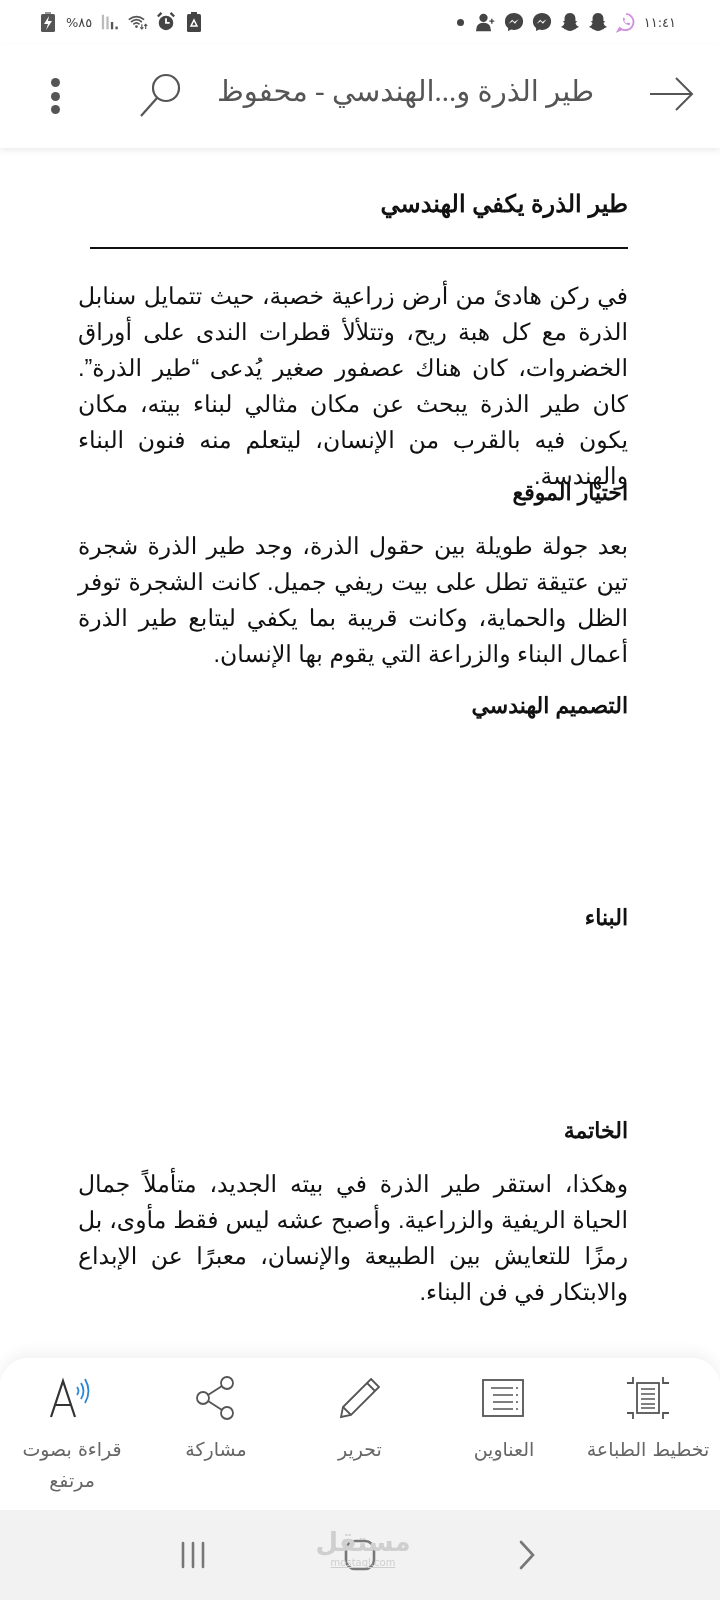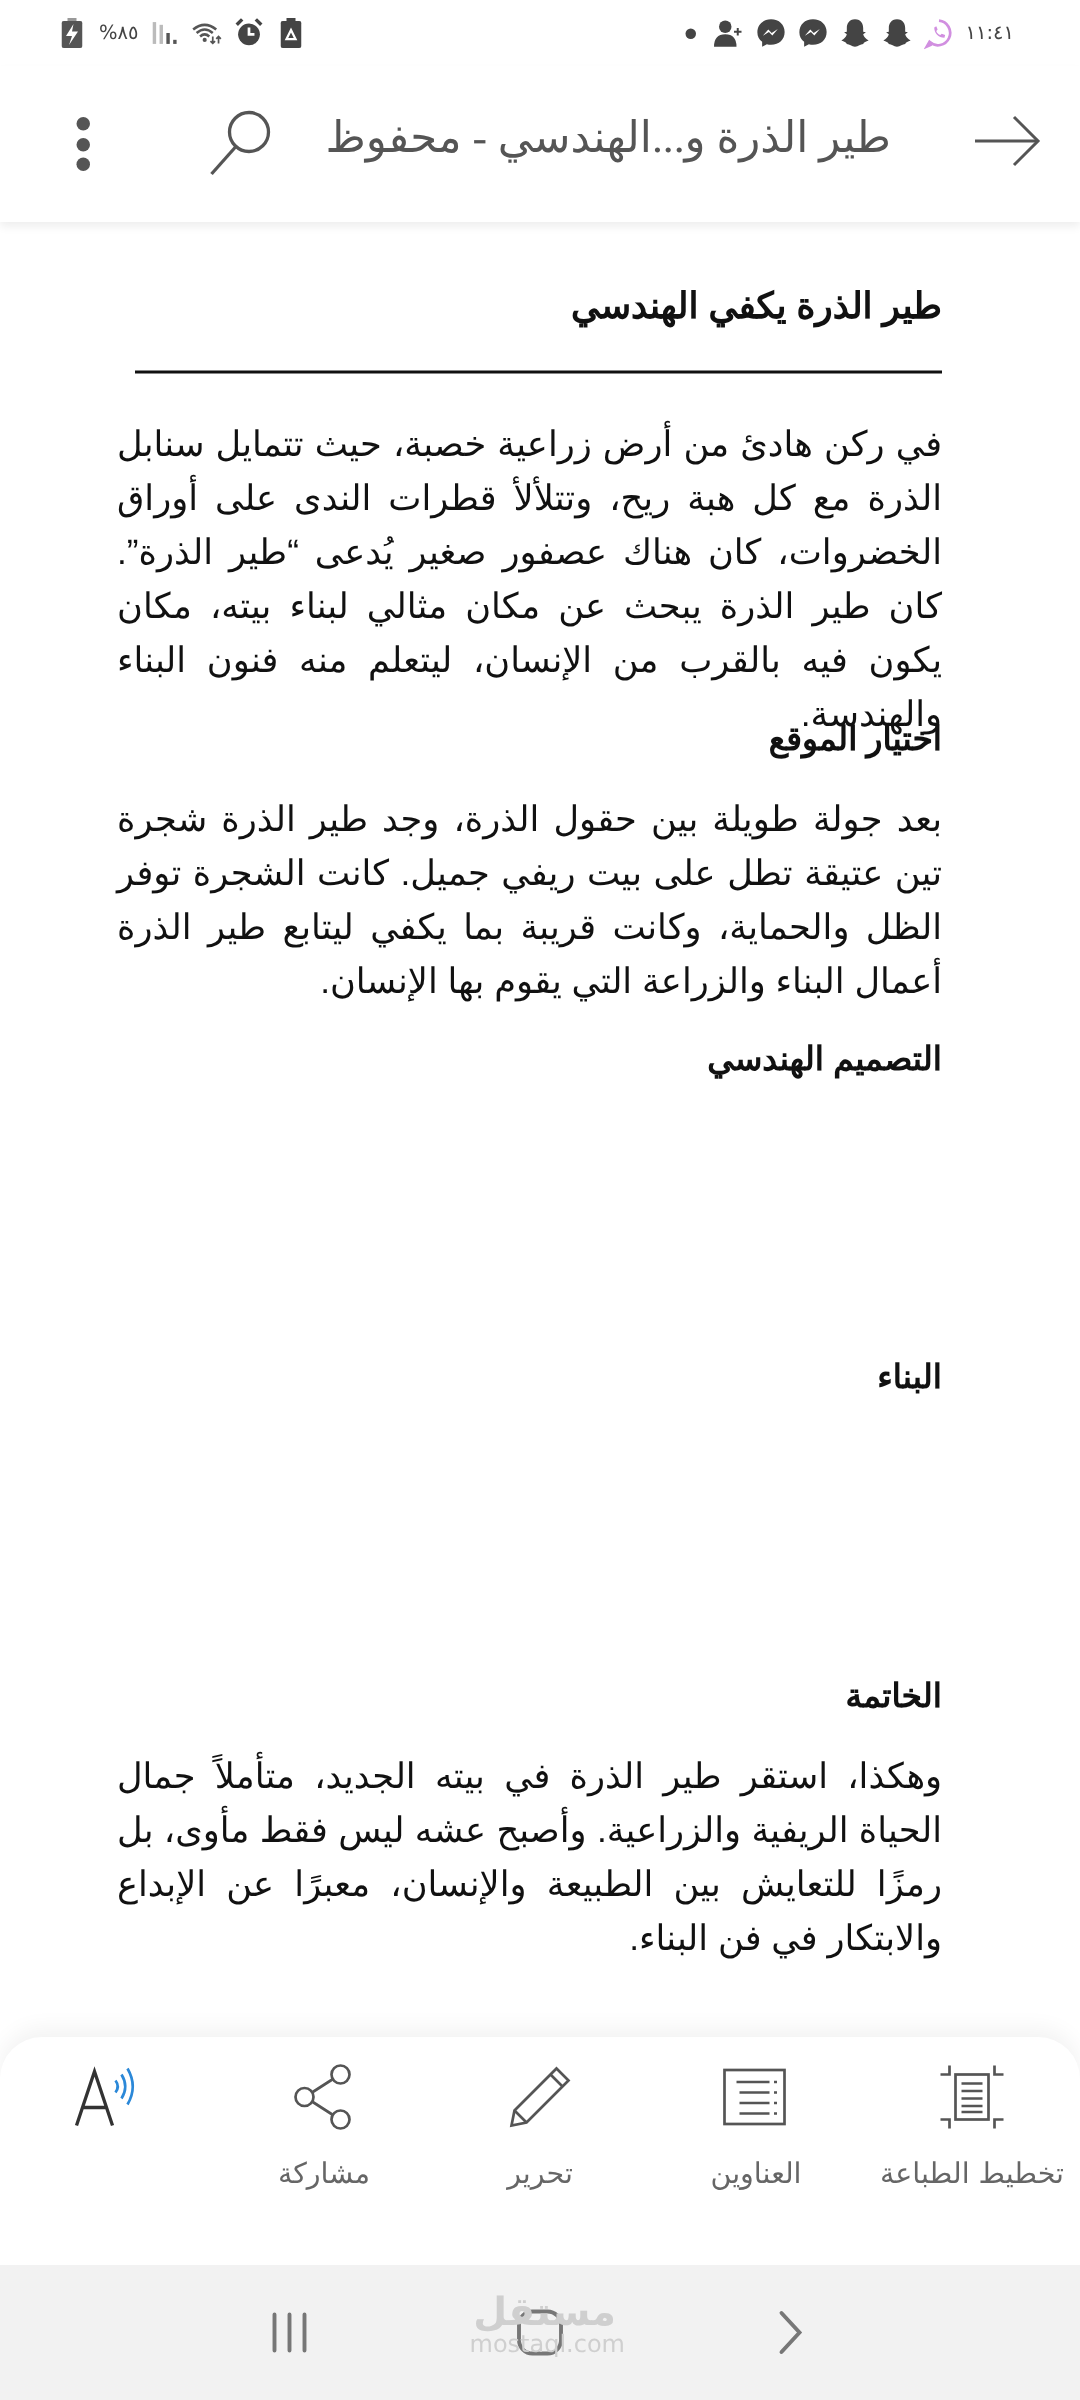--- a/index.html
+++ b/index.html
@@ -72,21 +72,21 @@
       position: absolute; top: 1510px; left: 0; width: 720px; height: 90px;
       background: #f2f2f2; display: flex; align-items: center; justify-content: space-around;
       padding: 0 110px;
     }
     .nav-btn { width: 60px; height: 60px; display: flex; align-items: center; justify-content: center; }
     .watermark {
       position: absolute; left: 313px; top: 1528px; width: 100px; text-align: center;
       color: #cfcfcf; font-family: "DejaVu Sans", sans-serif; pointer-events: none;
     }
     .watermark .w1 { font-size: 26px; font-weight: bold; line-height: 28px; direction: rtl; }
-    .watermark .w2 { font-size: 16px; line-height: 14px; }
+    .watermark .w2 { font-size: 10px; line-height: 14px; text-decoration: underline; }
   </style>
 </head>
 <body>
 
 <div class="status-bar">
   <div class="status-left">
     <span class="sb-icon">
       <svg width="14" height="20" viewBox="0 0 14 20">
           <rect x="4" y="0" width="6" height="2" fill="#999"></rect>
           <rect x="0" y="2" width="14" height="18" rx="1.5" fill="#555"></rect>
@@ -250,20 +250,21 @@
   </div>
   <div class="tool">
     <div class="tool-icon">
       <svg width="50" height="46" viewBox="0 0 50 46">
         <path d="M4 42 L16 6 L28 42 M8.5 30 H23.5" stroke="#333" stroke-width="2.2" fill="none"></path>
         <path d="M30 12 Q33 16 30 20" stroke="#2b88d8" stroke-width="1.8" fill="none"></path>
         <path d="M34 8 Q39 16 34 24" stroke="#2b88d8" stroke-width="1.8" fill="none"></path>
         <path d="M38 4 Q45 16 38 28" stroke="#2b88d8" stroke-width="1.8" fill="none"></path>
       </svg>
     </div>
+    <div class="tool-label">قراءة بصوت مرتفع</div>
   </div>
 </div>
 
 <div class="nav-bar">
   <div class="nav-btn">
     <svg width="30" height="30" viewBox="0 0 30 30">
       <path d="M5 3 V27 M15 3 V27 M25 3 V27" stroke="#777" stroke-width="2.6" stroke-linecap="round"></path>
     </svg>
   </div>
   <div class="nav-btn">

